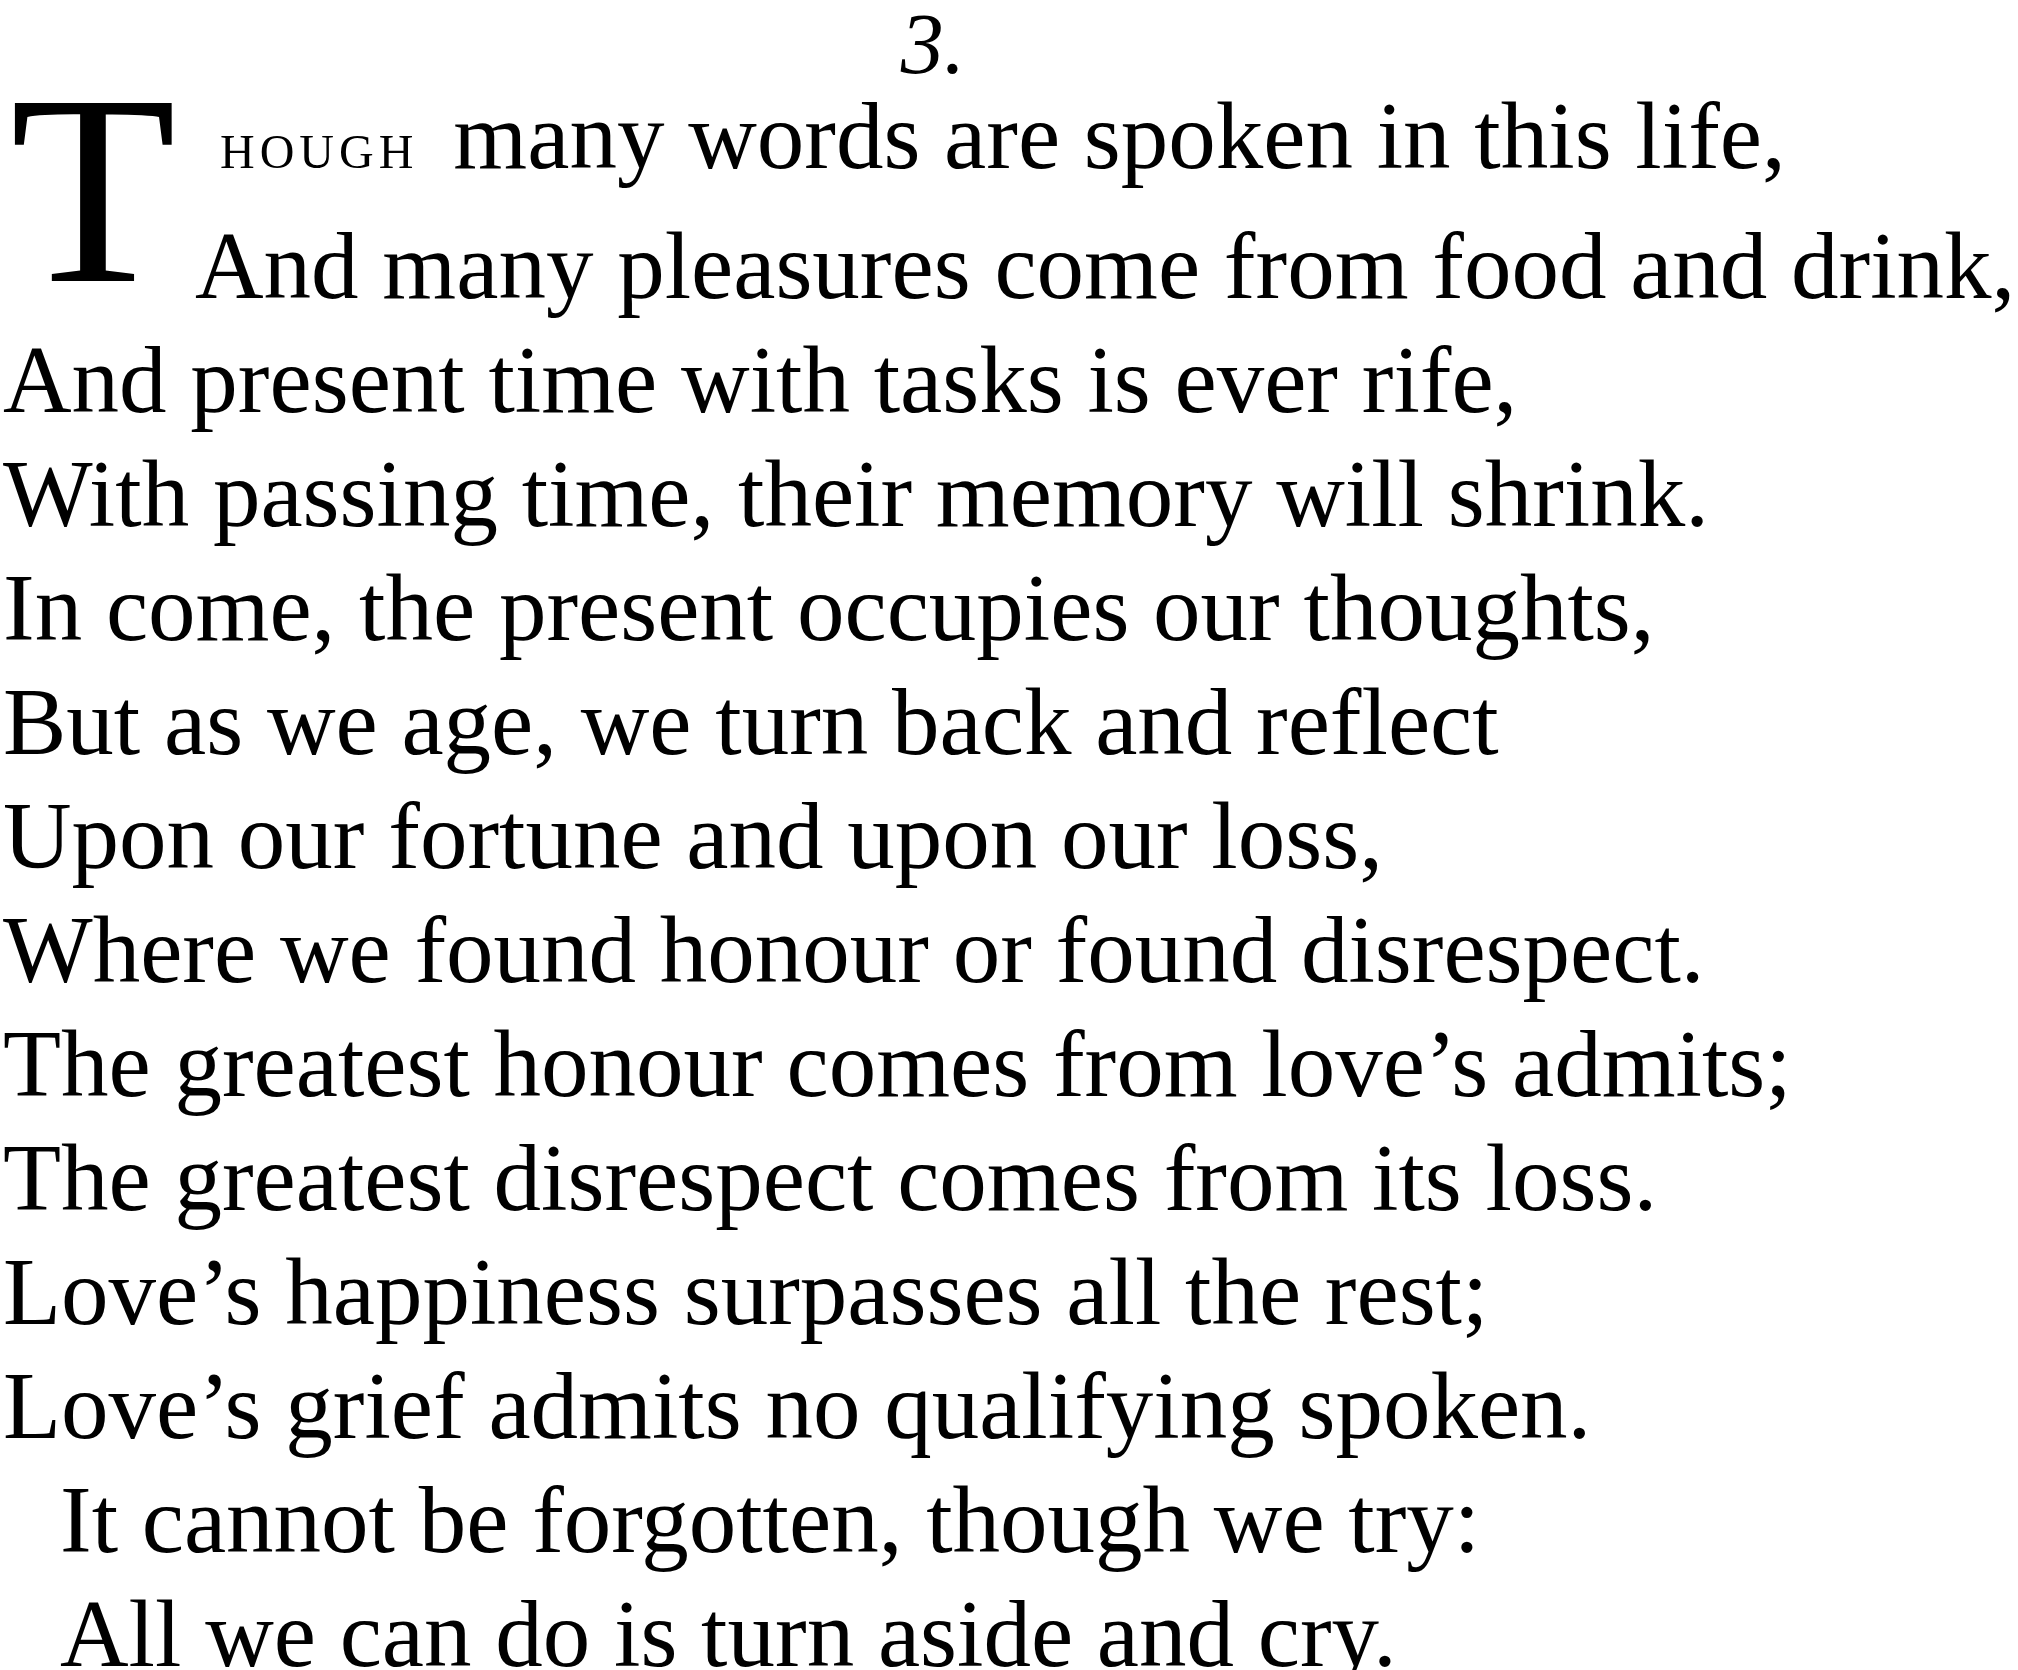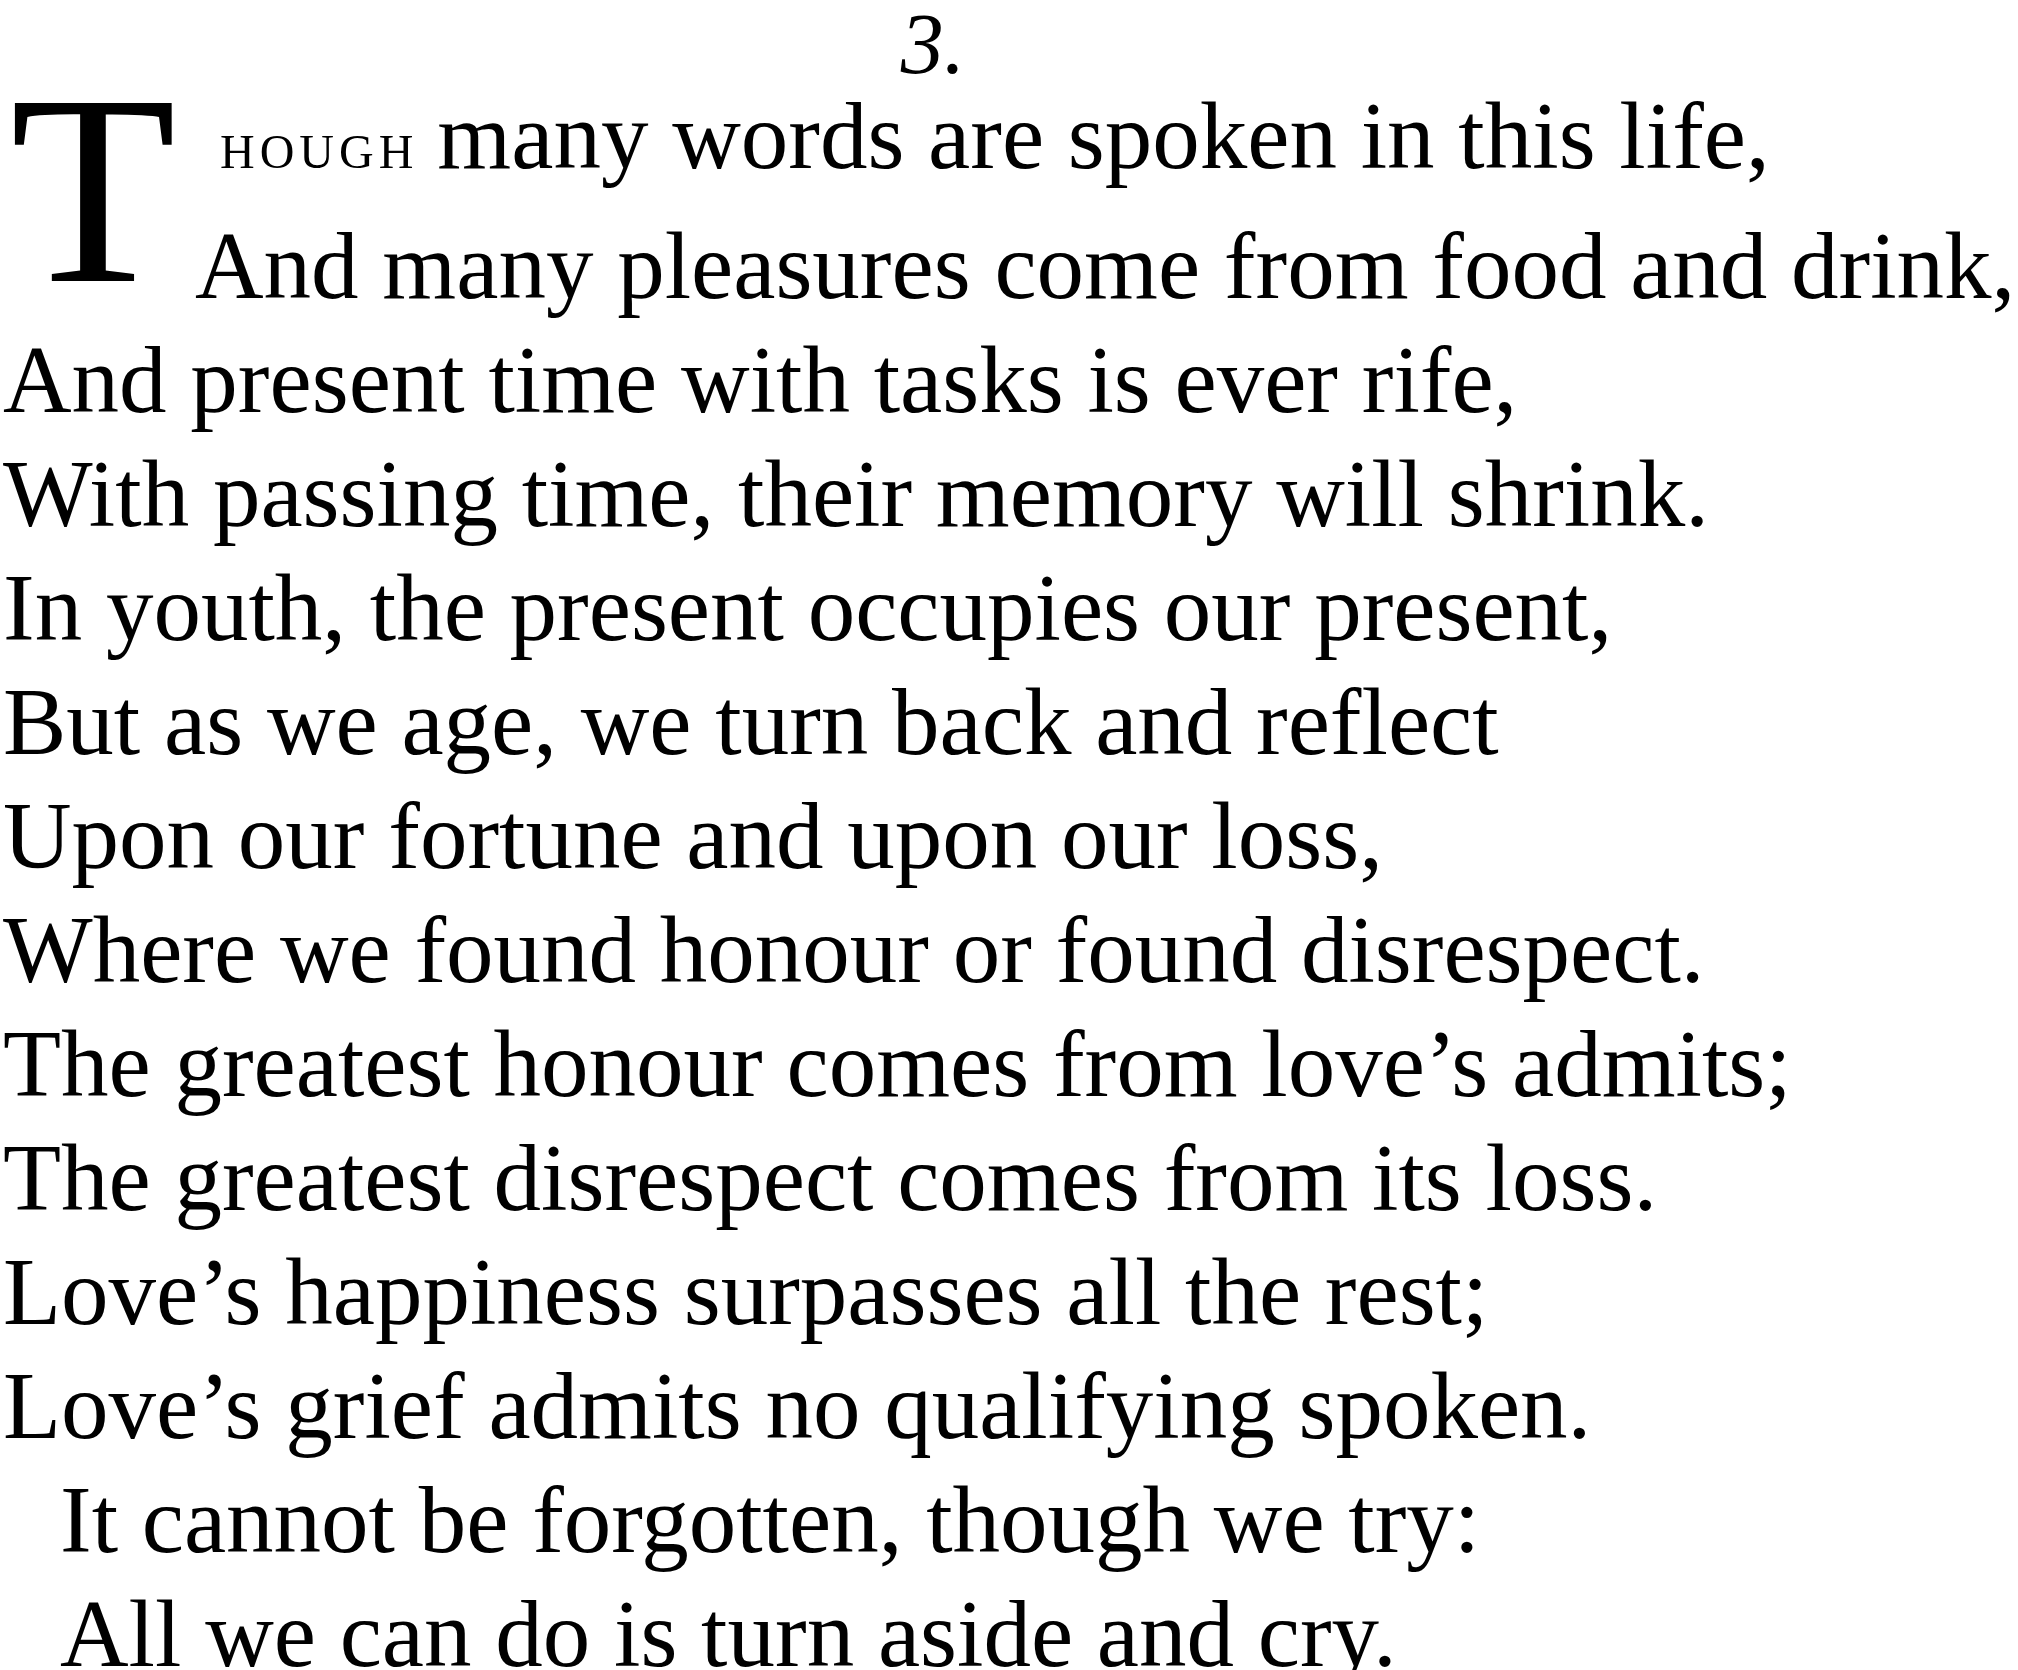--- a/index.html
+++ b/index.html
@@ -46,39 +46,39 @@
     white-space: nowrap;
     padding-left: 3px;
   }
   .line--first  { padding-left: 220px; }
   .line--second { padding-left: 195px; }
   .line--indent { padding-left: 60px; }
   .sc {
     font-size: 48px;
     letter-spacing: 5px;
   }
-  .line1-rest { margin-left: 19px; }
+  .line1-rest { margin-left: 35px; }
 </style>
 </head>
 <body>
 
 <div class="page">
 
   <div class="poem-number">3.</div>
 
   <span class="drop-cap">T</span>
 
   <div class="poem">
 
     <div class="line line--first"><span class="sc">HOUGH</span><span class="line1-rest">many words are spoken in this life,</span></div>
 
     <div class="line line--second">And many pleasures come from food and drink,</div>
     <div class="line">And present time with tasks is ever rife,</div>
     <div class="line">With passing time, their memory will shrink.</div>
-    <div class="line">In youth, the present occupies our present,</div>
+    <div class="line">In come, the present occupies our thoughts,</div>
     <div class="line">But as we age, we turn back and reflect</div>
     <div class="line">Upon our fortune and upon our loss,</div>
     <div class="line">Where we found honour or found disrespect.</div>
     <div class="line">The greatest honour comes from love’s admits;</div>
     <div class="line">The greatest disrespect comes from its loss.</div>
     <div class="line">Love’s happiness surpasses all the rest;</div>
     <div class="line">Love’s grief admits no qualifying spoken.</div>
     <div class="line line--indent">It cannot be forgotten, though we try:</div>
     <div class="line line--indent">All we can do is turn aside and cry.</div>
 

